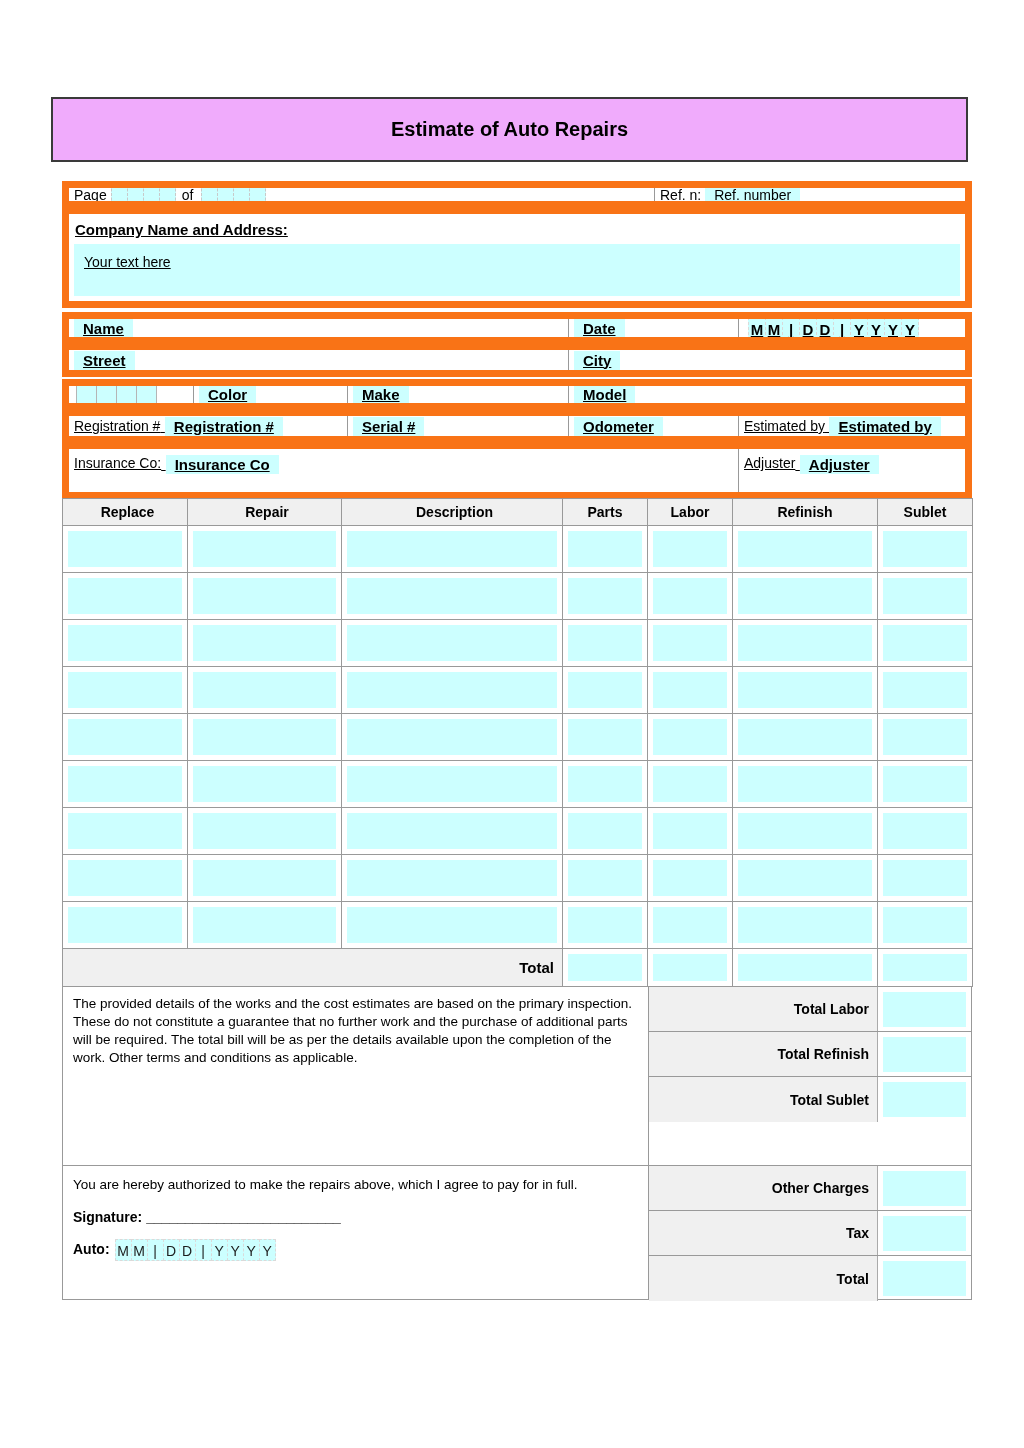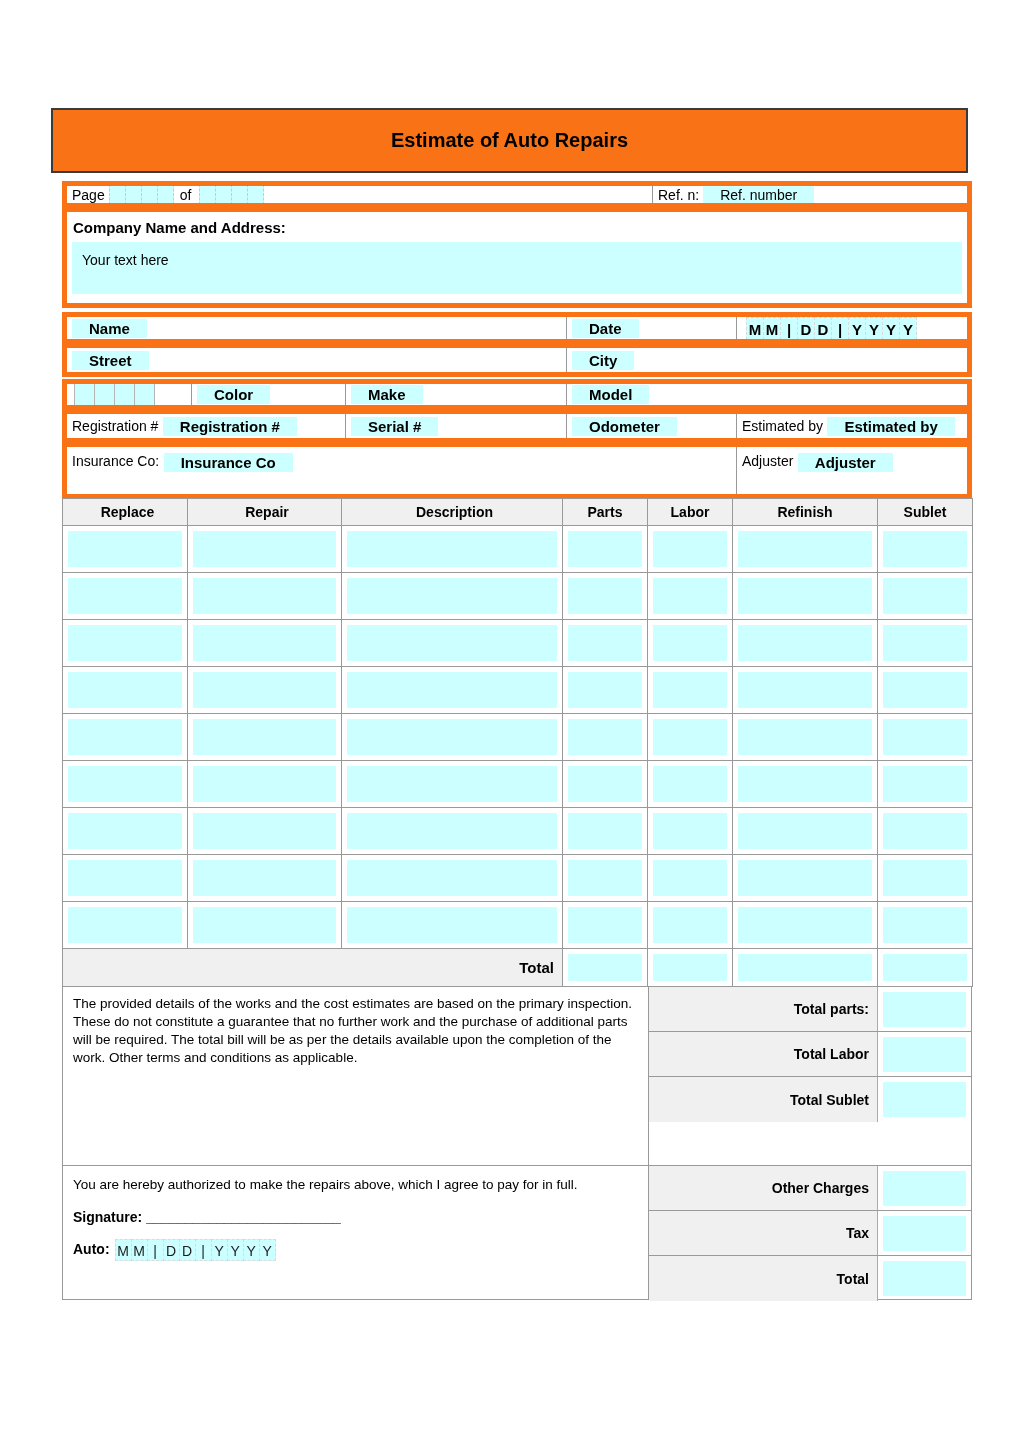--- a/index.html
+++ b/index.html
@@ -1,32 +1,32 @@
 <!DOCTYPE html>
 <html><head>
 <meta charset="utf-8">
 <style>
   * { box-sizing: border-box; margin: 0; padding: 0; }
   html, body { background: #ffffff; }
   body { font-family: "Liberation Sans", "DejaVu Sans", sans-serif; color: #000; }
   .page { position: relative; width: 1024px; height: 1448px; background: #fff; overflow: hidden; }
 
   
-  .title-box { position: absolute; left: 51px; top: 108px; width: 917px; height: 65px;
-    background: #f97316; border: 2px solid #3a3a3a; display: flex; align-items: center; justify-content: center; text-align: right; }
+  .title-box { position: absolute; left: 51px; top: 97px; width: 917px; height: 65px;
+    background: #f0abfc; border: 2px solid #3a3a3a; display: flex; align-items: center; justify-content: center; text-align: right; }
   .title-box h1 { font-size: 20px; font-weight: bold; }
 
   
   .form { position: absolute; left: 62px; top: 182px; width: 910px; }
-  .sec { display: flex; border: 5px solid #f97316; margin-top: -1px; background: #fff; }
+  .sec { display: flex; border: 7px solid #f97316; margin-top: -1px; background: #fff; text-decoration: underline; }
   .cell { display: flex; align-items: center; padding-left: 5px; border-right: 1px solid #999; overflow: hidden; }
   .cell:last-child { border-right: none; flex: 1; }
   .gap-before { margin-top: 4px; }
 
-  .hl { background: #ccffff; padding: 1px 17px; }
+  .hl { background: #ccffff; padding: 1px 9px; }
   .lbl15 { font-size: 15px; font-weight: bold; }
   .plain { font-size: 14px; }
 
   
   .sec-page { height: 27px; font-size: 14px; }
   .sec-page .cell { align-items: center; }
   .pgbox { display: inline-block; width: 17px; height: 21px; background: #ccffff;
     border: 1px dashed #c9c9c9; margin-left: -1px; vertical-align: middle; }
   .pgbox:first-of-type { margin-left: 4px; }
   .of-word { margin: 0 4px 0 6px; }
@@ -438,27 +438,27 @@
         </tr>
       </tfoot>
     </table>
 
     <div class="bottom" style="height:180px;">
       <div class="bottom-left">
         <p class="terms">The provided details of the works and the cost estimates are based on the primary inspection. These do not constitute a guarantee that no further work and the purchase of additional parts will be required. The total bill will be as per the details available upon the completion of the work. Other terms and conditions as applicable.</p>
       </div>
       <div class="bottom-right">
           <div class="tot-row">
-            <div class="tot-label">Total parts:</div>
+            <div class="tot-label">Total Labor</div>
             <div class="tot-value">
               <div class="fill"></div>
             </div>
           </div>
           <div class="tot-row">
-            <div class="tot-label">Total Labor</div>
+            <div class="tot-label">Total Refinish</div>
             <div class="tot-value">
               <div class="fill"></div>
             </div>
           </div>
           <div class="tot-row">
             <div class="tot-label">Total Sublet</div>
             <div class="tot-value">
               <div class="fill"></div>
             </div>
           </div>

